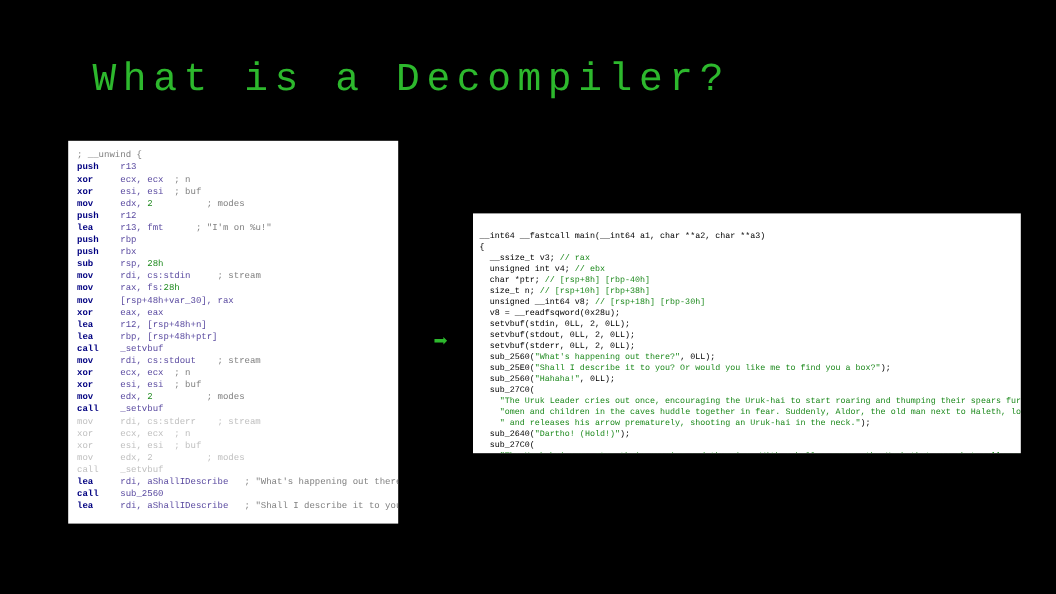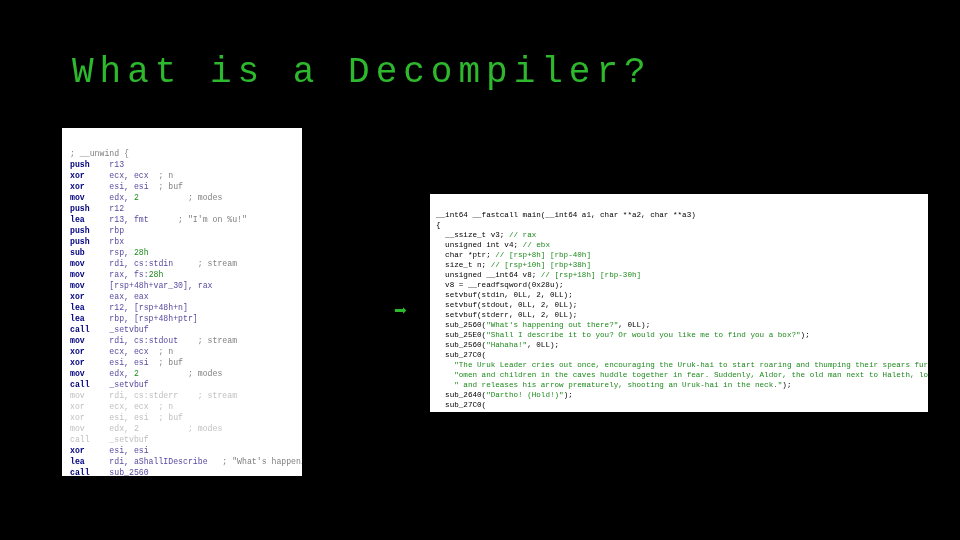--- a/index.html
+++ b/index.html
@@ -11,33 +11,33 @@
     font-family: "Courier New", monospace;
     position: relative;
   }
   .title {
     color: #2db82d;
     font-size: 36px;
     font-weight: normal;
     letter-spacing: 6px;
     position: absolute;
     top: 52px;
-    left: 72px;
+    left: 84px;
   }
   .panel {
     position: absolute;
     background: #fff;
     overflow: hidden;
   }
   .panel-left {
     top: 128px;
     left: 62px;
-    width: 240px;
+    width: 300px;
     height: 348px;
-    padding: 20px 8px;
+    padding: 8px 8px;
   }
   .panel-right {
     top: 194px;
     left: 430px;
     width: 498px;
     height: 218px;
     padding: 16px 6px;
   }
   .asm-line {
     font-family: "Courier New", monospace;
@@ -96,21 +96,20 @@
       <div class="asm-line"><span class="kw">mov     </span><span class="reg">rdi, cs:</span><span class="reg">stdout</span>  <span class="cmt">  ; stream</span></div>
       <div class="asm-line"><span class="kw">xor     </span><span class="reg">ecx, ecx</span>  <span class="cmt">; n</span></div>
       <div class="asm-line"><span class="kw">xor     </span><span class="reg">esi, esi</span>  <span class="cmt">; buf</span></div>
       <div class="asm-line"><span class="kw">mov     </span><span class="reg">edx, </span><span class="num">2</span>  <span class="cmt">        ; modes</span></div>
       <div class="asm-line"><span class="kw">call    </span><span class="reg">_setvbuf</span></div>
       <div class="asm-line"><span class="faded">mov     </span><span class="faded">rdi, cs:</span><span class="faded">stderr</span>  <span class="faded">  ; stream</span></div>
       <div class="asm-line"><span class="faded">xor     </span><span class="faded">ecx, ecx</span>  <span class="faded">; n</span></div>
       <div class="asm-line"><span class="faded">xor     </span><span class="faded">esi, esi</span>  <span class="faded">; buf</span></div>
       <div class="asm-line"><span class="faded">mov     </span><span class="faded">edx, </span><span class="faded">2</span>  <span class="faded">        ; modes</span></div>
       <div class="asm-line"><span class="faded">call    </span><span class="faded">_setvbuf</span></div>
-      <div class="asm-line"><span class="kw">xor     </span><span class="reg">esi, esi</span></div>
       <div class="asm-line"><span class="kw">lea     </span><span class="reg">rdi, aShallIDescribe</span>  <span class="cmt"> ; "What's happening out there?"</span></div>
       <div class="asm-line"><span class="kw">call    </span><span class="reg">sub_2560</span></div>
       <div class="asm-line"><span class="kw">lea     </span><span class="reg">rdi, aShallIDescribe</span>  <span class="cmt"> ; "Shall I describe it to you? Or would yo"...</span></div>
       <div class="asm-line"></div>
     </div>
 </div>
 
 <div class="arrow">➡</div>
 
 <div class="panel panel-right">

